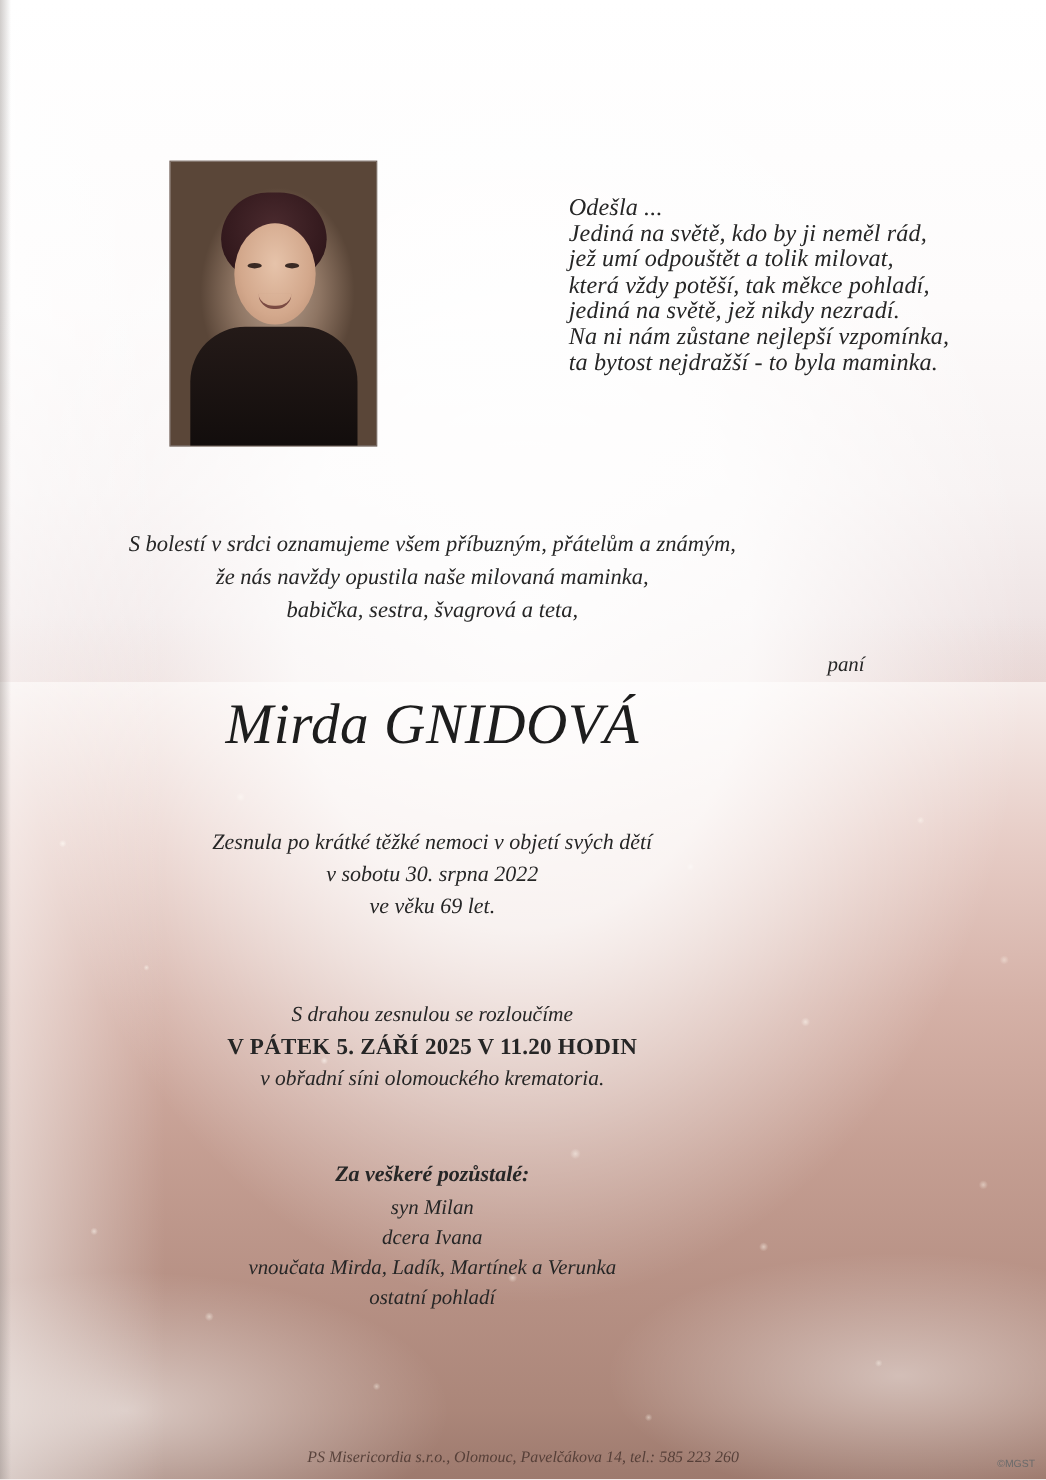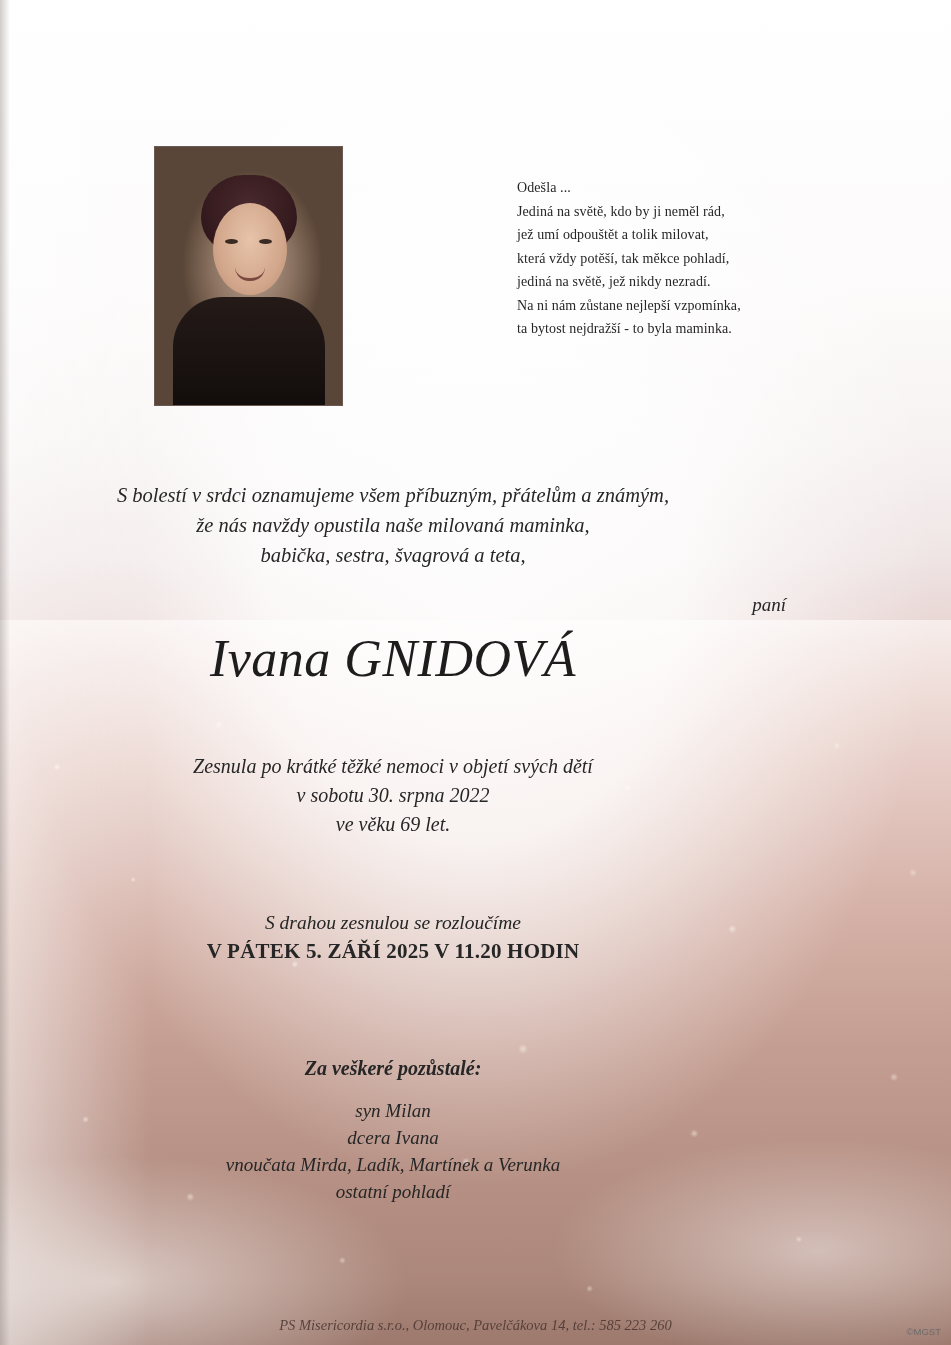--- a/index.html
+++ b/index.html
@@ -144,21 +144,22 @@
     border-radius: 50px 50px 0 0;
     background: linear-gradient(180deg, #241a18 0%, #120d0c 100%);
   }
 
   .poem {
     position: absolute;
     left: 517px;
     top: 176px;
     width: 400px;
     font-family: "Liberation Serif", serif;
-    font-size: 14px;
+    font-style: italic;
+    font-size: 22px;
     line-height: 23.5px;
     color: #262626;
     white-space: pre-line;
     letter-spacing: .1px;
   }
 
   .block {
     position: absolute;
     left: 0;
     width: 786px;
@@ -211,21 +212,21 @@
 
   .survivors {
     top: 1055px;
     font-size: 19px;
     line-height: 27px;
   }
   .survivors .heading {
     font-weight: bold;
     font-style: italic;
     font-size: 20px;
-    margin-bottom: 15px;
+    margin-bottom: 3px;
   }
   .survivors .line { font-style: italic; }
 
   .footer {
     position: absolute;
     left: 0; right: 0;
     top: 1317px;
     text-align: center;
     font-size: 14.5px;
     font-style: italic;
@@ -277,29 +278,30 @@
 jediná na světě, jež nikdy nezradí.
 Na ni nám zůstane nejlepší vzpomínka,
 ta bytost nejdražší - to byla maminka.</div>
 
     <div class="block announce">S bolestí v srdci oznamujeme všem příbuzným, přátelům a známým,
 že nás navždy opustila naše milovaná maminka,
 babička, sestra, švagrová a teta,</div>
 
     <div class="block pani">paní</div>
 
-    <div class="block name">Ivana GNIDOVÁ</div>
+    <div class="block name">Mirda GNIDOVÁ</div>
 
     <div class="block passing">Zesnula po krátké těžké nemoci v objetí svých dětí
 v sobotu 30. srpna 2022
 ve věku 69 let.</div>
 
     <div class="block farewell">
       <div>S drahou zesnulou se rozloučíme</div>
       <div class="strong">V PÁTEK 5. ZÁŘÍ 2025 V 11.20 HODIN</div>
+      <div>v obřadní síni olomouckého krematoria.</div>
     </div>
 
     <div class="block survivors">
       <div class="heading">Za veškeré pozůstalé:</div>
       <div class="line">syn Milan</div>
       <div class="line">dcera Ivana</div>
       <div class="line">vnoučata Mirda, Ladík, Martínek a Verunka</div>
       <div class="line">ostatní pohladí</div>
     </div>
 

